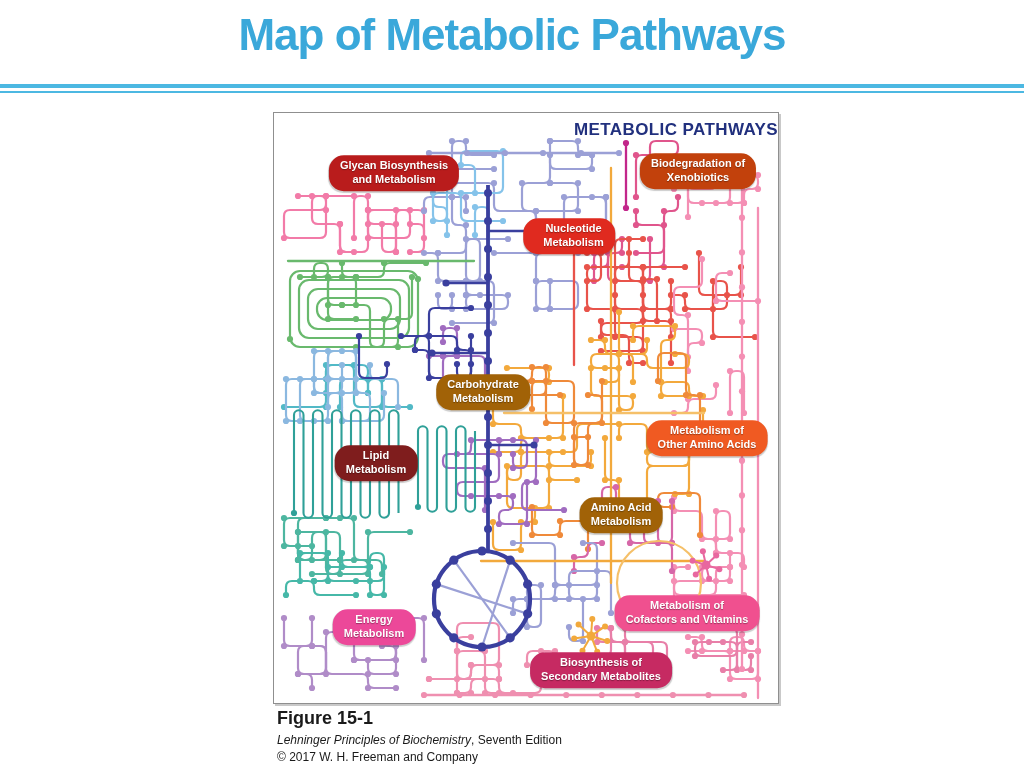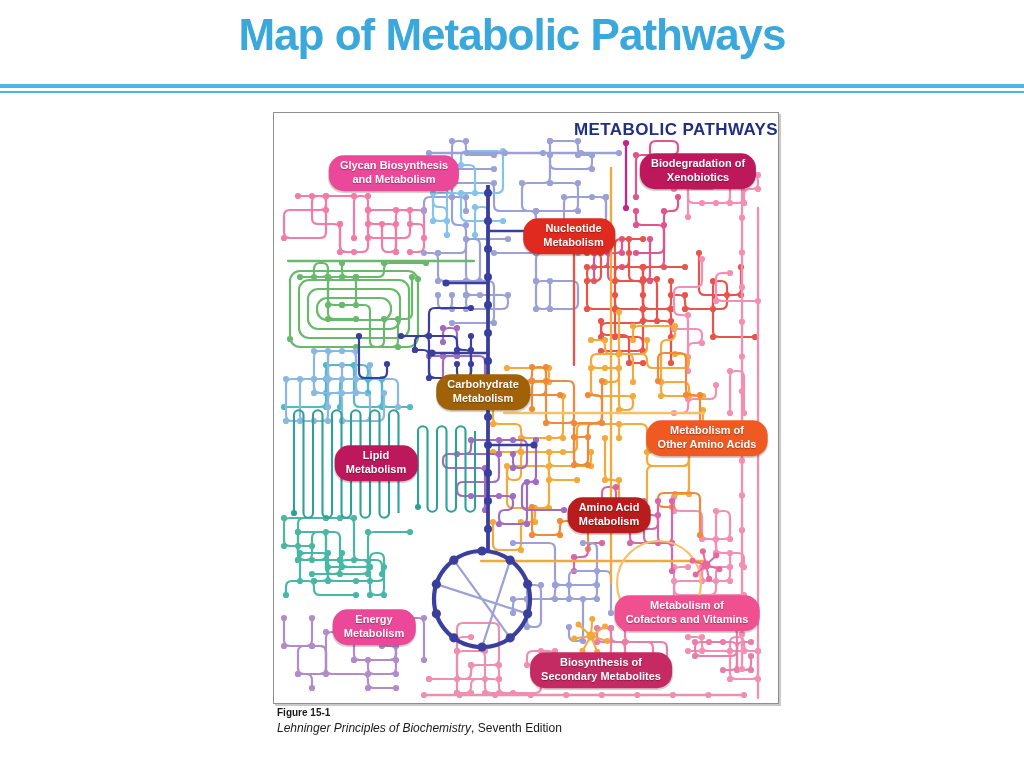--- a/index.html
+++ b/index.html
@@ -23,21 +23,21 @@
     font-weight:bold;font-size:17px;letter-spacing:.4px;z-index:3;
   }
   svg.network{position:absolute;left:0;top:0;z-index:1;}
   .pill{
     position:absolute;transform:translate(-50%,-50%);z-index:4;
     color:#fff;font-weight:bold;font-size:11px;line-height:1.25;text-align:center;
     padding:4px 11px;border-radius:15px;white-space:nowrap;
     text-shadow:0 1px 1px rgba(0,0,0,.35);box-shadow:0 1px 1px rgba(0,0,0,.2);
   }
   .caption{position:absolute;left:277px;top:706px;font-size:12px;color:#1a1a1a;line-height:1.42;}
-  .caption .fig-num{font-weight:bold;font-size:10px;}
+  .caption .fig-num{font-weight:bold;font-size:18px;}
   .caption .book{font-style:italic;}
 </style>
 </head>
 <body>
 
 <div class="slide-title" style="color: rgb(58, 168, 218);">Map of Metabolic Pathways</div>
 
 <div class="rule rule-thick" style="background: rgb(76, 184, 226);"></div>
 <div class="rule rule-thin" style="background: rgb(76, 184, 226);"></div>
 
@@ -920,28 +920,29 @@
       <circle cx="421.7296524879159" cy="461.51419791580076" r="3" fill="#e8679f"></circle>
       <path d="M432 452 L418.6252891522415 447.86271710674123" stroke="#e8679f" stroke-width="2" fill="none"></path>
       <circle cx="418.6252891522415" cy="447.86271710674123" r="3" fill="#e8679f"></circle>
       <path d="M432 452 L428.8956366643256 438.34851919094046" stroke="#e8679f" stroke-width="2" fill="none"></path>
       <circle cx="428.8956366643256" cy="438.34851919094046" r="3" fill="#e8679f"></circle>
       <path d="M432 452 L442.27034751208413 442.48580208419924" stroke="#e8679f" stroke-width="2" fill="none"></path>
       <circle cx="442.27034751208413" cy="442.48580208419924" r="3" fill="#e8679f"></circle>
       <circle cx="432" cy="452" r="4.5" fill="#e8679f"></circle>
     </svg>
   <div class="figure-title" style="color: rgb(33, 48, 126);">METABOLIC PATHWAYS</div>
-<div class="pill" style="left: 120px; top: 60px; background: #ec4899;">Glycan Biosynthesis<br>and Metabolism</div>
-    <div class="pill" style="left: 424px; top: 58px; background: #be185d;">Biodegradation of<br>Xenobiotics</div>
+<div class="pill" style="left: 120px; top: 60px; background: #b91c1c;">Glycan Biosynthesis<br>and Metabolism</div>
+    <div class="pill" style="left: 424px; top: 58px; background: #c2410c;">Biodegradation of<br>Xenobiotics</div>
     <div class="pill" style="left: 295px; top: 123px; background: rgb(224, 42, 31); padding-left: 20px;">Nucleotide<br>Metabolism</div>
     <div class="pill" style="left: 209px; top: 279px; background: #a16207;">Carbohydrate<br>Metabolism</div>
     <div class="pill" style="left: 433px; top: 325px; background: rgb(240, 90, 34);">Metabolism of<br>Other Amino Acids</div>
-    <div class="pill" style="left: 102px; top: 350px; background: #be185d; text-align: center;">Lipid<br>Metabolism</div>
-    <div class="pill" style="left: 335px; top: 402px; background: #b91c1c;">Amino Acid<br>Metabolism</div>
+    <div class="pill" style="left: 102px; top: 350px; background: #7f1d1d; text-align: center;">Lipid<br>Metabolism</div>
+    <div class="pill" style="left: 347px; top: 402px; background: #a16207;">Amino Acid<br>Metabolism</div>
     <div class="pill" style="left: 413px; top: 500px; background: rgb(240, 80, 143);">Metabolism of<br>Cofactors and Vitamins</div>
     <div class="pill" style="left: 100px; top: 514px; background: #ec4899;">Energy<br>Metabolism</div>
     <div class="pill" style="left: 327px; top: 557px; background: rgb(198, 42, 98);">Biosynthesis of<br>Secondary Metabolites</div>
   </div>
 
 <div class="caption">
   <div class="fig-num">Figure 15-1</div>
   <div><span class="book">Lehninger Principles of Biochemistry</span><span>, Seventh Edition</span></div>
+  <div>© 2017 W. H. Freeman and Company</div>
 </div>
 
 </body></html>

